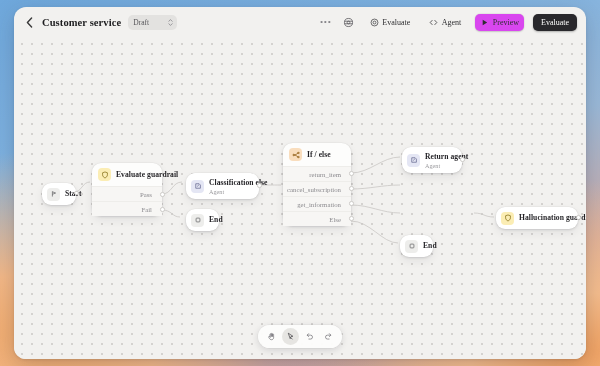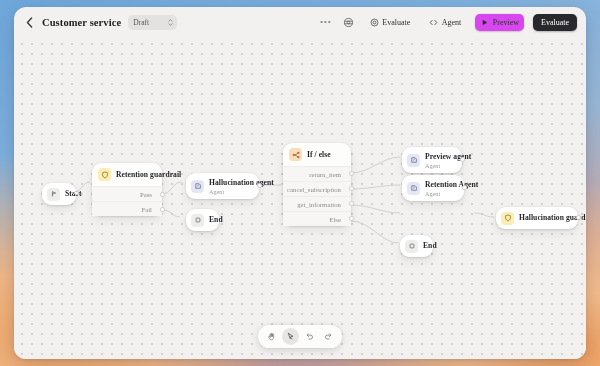--- a/index.html
+++ b/index.html
@@ -272,39 +272,39 @@
       </div>
 
       <div class="node grouped" style="left:78px; top:126px; width:70px;">
         <div class="node-head">
           <span class="nicon yellow">
             <svg viewBox="0 0 10 10" fill="none" stroke="currentColor" stroke-width="1">
                 <path d="M5 1.2l3 1v2.6c0 2-1.5 3.2-3 3.9C3.5 8 2 6.8 2 4.8V2.2z"></path>
               </svg>
           </span>
           <span class="ntext">
-            <span class="ntitle">Retention guardrail</span>
+            <span class="ntitle">Evaluate guardrail</span>
           </span>
         </div>
         <div class="port-row">Pass</div>
         <div class="port-row">Fail</div>
         <span class="handle" style="right:-2.5px; top:29px;"></span>
         <span class="handle" style="right:-2.5px; top:44px;"></span>
       </div>
 
       <div class="node compact" style="left:172px; top:136px; width:73px;">
         <div class="node-head">
           <span class="nicon lav">
             <svg viewBox="0 0 10 10" fill="none" stroke="currentColor" stroke-width=".9" stroke-linejoin="round">
                 <path d="M2.2 2.2h4.2l1.6 1.6v4H2.2z"></path>
                 <path d="M4 5.6l2.2-2.2"></path>
               </svg>
           </span>
           <span class="ntext">
-            <span class="ntitle">Hallucination agent</span>
+            <span class="ntitle">Classification else</span>
             <span class="nsub">Agent</span>
           </span>
         </div>
         <span class="handle" style="right:-2.5px; top:10px;"></span>
       </div>
 
       <div class="node compact" style="left:172px; top:172px; width:33px;">
         <div class="node-head">
           <span class="nicon grey">
             <svg viewBox="0 0 10 10" fill="none" stroke="currentColor" stroke-width="1">
@@ -343,42 +343,27 @@
 
       <div class="node compact" style="left:388px; top:110px; width:60px;">
         <div class="node-head">
           <span class="nicon lav">
             <svg viewBox="0 0 10 10" fill="none" stroke="currentColor" stroke-width=".9" stroke-linejoin="round">
                 <path d="M2.2 2.2h4.2l1.6 1.6v4H2.2z"></path>
                 <path d="M4 5.6l2.2-2.2"></path>
               </svg>
           </span>
           <span class="ntext">
-            <span class="ntitle">Preview agent</span>
+            <span class="ntitle">Return agent</span>
             <span class="nsub">Agent</span>
           </span>
         </div>
         <span class="handle" style="right:-2.5px; top:10px;"></span>
       </div>
 
-      <div class="node compact" style="left:388px; top:138px; width:62px;">
-        <div class="node-head">
-          <span class="nicon lav">
-            <svg viewBox="0 0 10 10" fill="none" stroke="currentColor" stroke-width=".9" stroke-linejoin="round">
-                <path d="M2.2 2.2h4.2l1.6 1.6v4H2.2z"></path>
-                <path d="M4 5.6l2.2-2.2"></path>
-              </svg>
-          </span>
-          <span class="ntext">
-            <span class="ntitle">Retention Agent</span>
-            <span class="nsub">Agent</span>
-          </span>
-        </div>
-        <span class="handle" style="right:-2.5px; top:10px;"></span>
-      </div>
 
 
       <div class="node compact" style="left:386px; top:198px; width:33px;">
         <div class="node-head">
           <span class="nicon grey">
             <svg viewBox="0 0 10 10" fill="none" stroke="currentColor" stroke-width="1">
                 <rect x="2.6" y="2.6" width="4.8" height="4.8" rx="1"></rect>
               </svg>
           </span>
           <span class="ntext">

